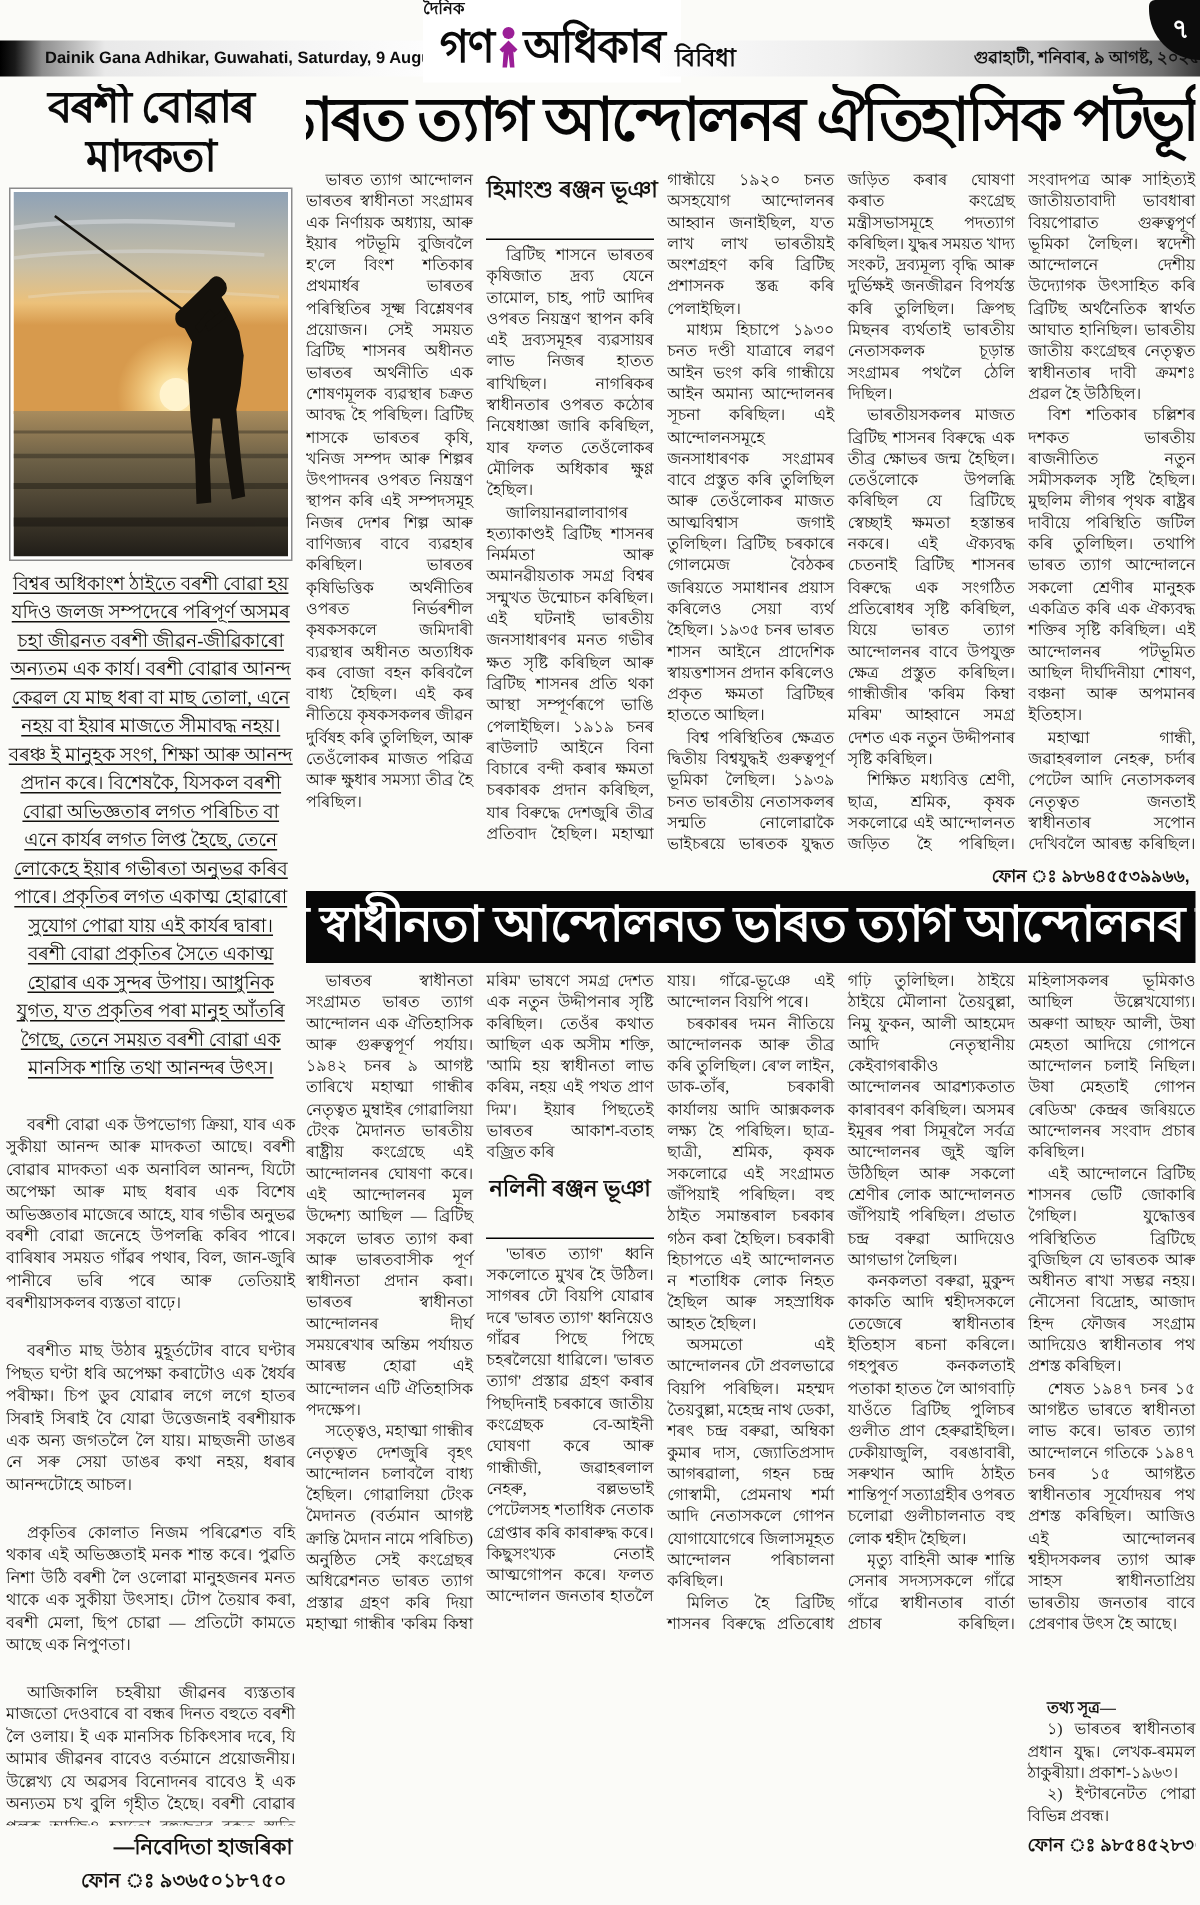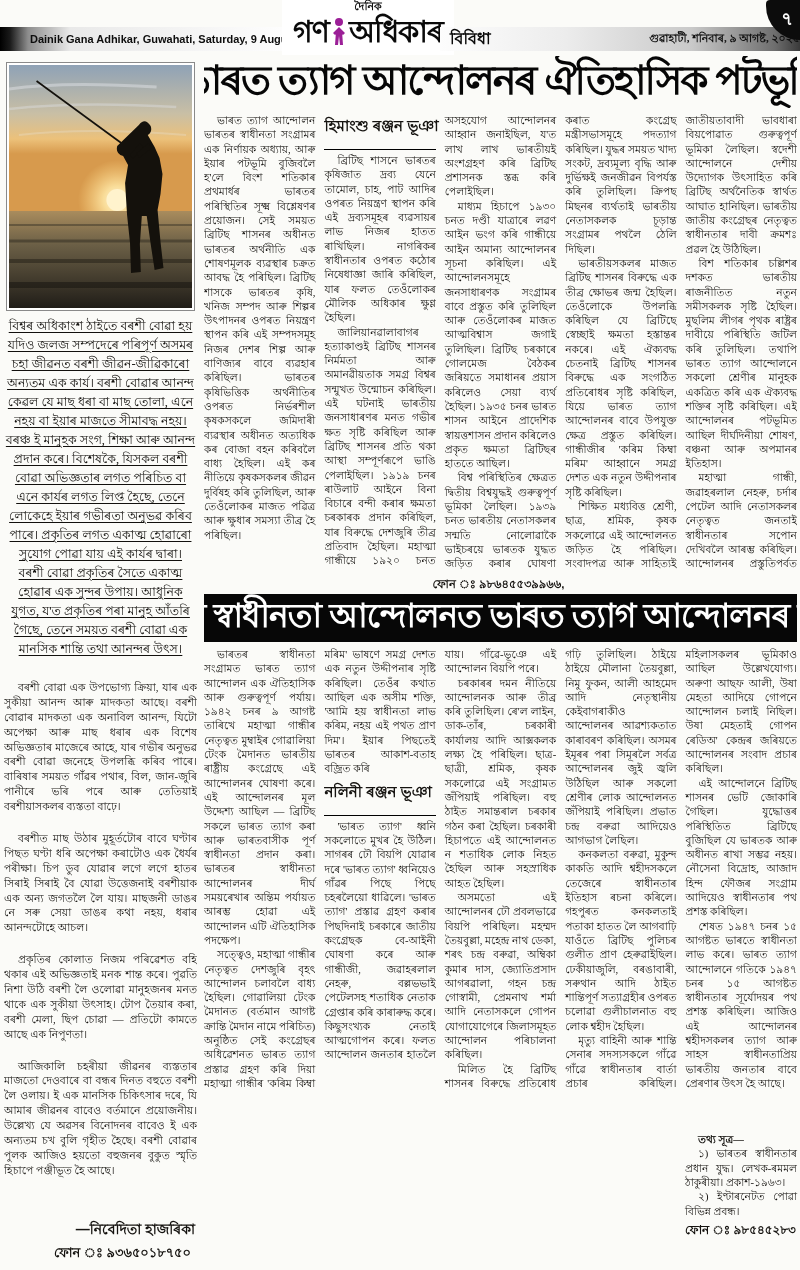--- a/index.html
+++ b/index.html
@@ -21,21 +21,21 @@
     background:linear-gradient(90deg,#000 0px,#1a1a1a 10px,#8d8d8d 28px,#e9e9e9 70px,#fdfdfd 100%);
     display:flex; align-items:center;
   }
   .dateline-en {
     font-family:"Liberation Sans", sans-serif;
     font-weight:bold; font-size:11px; color:#0d0d0d;
     padding-left:30px; white-space:nowrap; letter-spacing:0;
   }
   .masthead {
     position:absolute; top:0; left:282px; width:172px; height:55px;
-    background:#fff; text-align:center;
+    background:#fff; text-align:left;
   }
   .masthead-top {
     font-family:"Liberation Sans", sans-serif;
     font-size:11px; font-weight:bold; color:#111; line-height:12px;
   }
   .masthead-main {
     display:flex; align-items:center; justify-content:center; gap:2px;
     font-family:"Liberation Sans", sans-serif;
     font-weight:bold; font-size:30px; line-height:40px; color:#0a0a0a;
     letter-spacing:-1px; white-space:nowrap;
@@ -104,29 +104,29 @@
   .main-headline-wrap { height:52px; overflow:hidden; display:flex; justify-content:center; align-items:flex-start; }
   .main-headline {
     font-family:"Liberation Sans", sans-serif;
     font-weight:bold; font-size:40px; line-height:48px; color:#060606;
     letter-spacing:-2px; white-space:nowrap;
   }
   .cols { column-gap:9px; text-align:justify; overflow:hidden; }
   .cols p { text-indent:13px; font-size:10.6px; line-height:1.35; }
   .cols-main { margin-top:6px; height:462px; column-count:5; }
   .byline-inset {
-    break-inside:avoid; margin:3px 0 4px 0;
-    border-bottom:1.5px solid #000; padding-bottom:10px;
+    break-inside:avoid; text-align:center; margin:3px 0 4px 0;
+    border-bottom:1.5px solid #000; padding-bottom:20px;
   }
   .byline-inset span {
     font-family:"Liberation Sans", sans-serif;
     font-weight:bold; font-size:15px; white-space:nowrap;
   }
   .main-phone-row {
-    text-align:center; font-weight:bold; font-size:11.5px; height:16px;
+    text-align:right; font-weight:bold; font-size:11.5px; height:16px;
     padding-right:4px; font-family:"Liberation Sans", sans-serif;
   }
 
   
   .second-headline-bar {
     margin-top:2px; background:#070707; height:48px; overflow:hidden;
     display:flex; align-items:center; justify-content:center;
   }
   .second-headline {
     color:#fff; font-family:"Liberation Sans", sans-serif;
@@ -173,20 +173,24 @@
       <span class="dateline-as">গুৱাহাটী, শনিবাৰ, ৯ আগষ্ট, ২০২৫</span>
     </div>
     <div class="page-tab">
       <span>৭</span>
     </div>
   </div>
 
   <div class="content">
 
     <aside class="left-col">
+      <div class="left-headline">
+        <div>বৰশী বোৱাৰ</div>
+        <div>মাদকতা</div>
+      </div>
       <figure class="photo-frame">
         <svg viewBox="0 0 186 243" preserveAspectRatio="none">
           <defs>
             <linearGradient id="sky" x1="0" y1="0" x2="0" y2="1">
               <stop offset="0" stop-color="#8fa2b6"></stop>
               <stop offset="0.33" stop-color="#c9bfa5"></stop>
               <stop offset="0.5" stop-color="#ecc17a"></stop>
               <stop offset="0.6" stop-color="#d79a4d"></stop>
             </linearGradient>
             <linearGradient id="sea" x1="0" y1="0" x2="0" y2="1">

